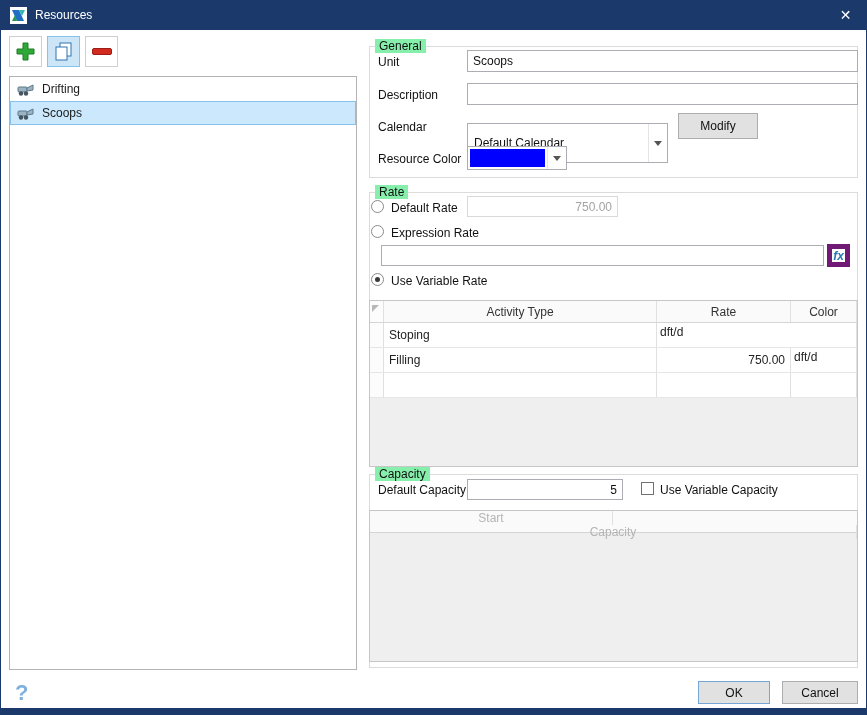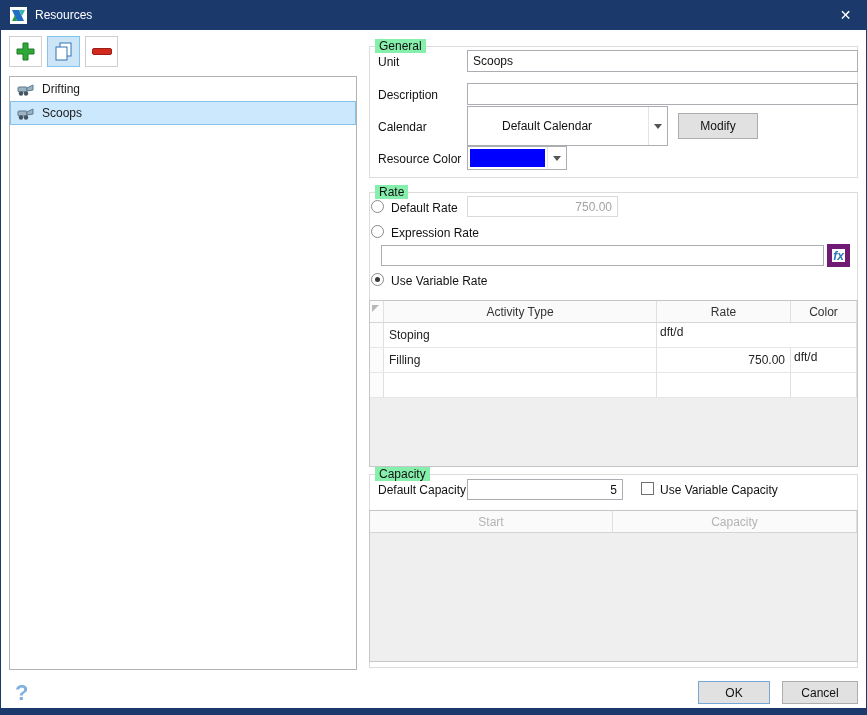--- a/index.html
+++ b/index.html
@@ -71,21 +71,21 @@
   .c-unit { flex:1; }
   .rt-row .c-act { padding-left:5px; }
   .rt-row .c-rate { justify-content:flex-end; padding-right:5px; }
   .rt-row .c-unit { align-items:flex-start; padding:2px 0 0 3px; }
   .corner-tri { position:absolute; left:2px; top:4px; width:0; height:0;
                 border-left:7px solid transparent; border-bottom:7px solid #b8b8b8; transform:rotate(180deg); }
 
   
   .ctable { position:absolute; left:368px; top:510px; width:489px; height:152px;
             border:1px solid #c6c6c6; background:#efefef; overflow:hidden; }
-  .ct-header { display:flex; height:22px; background:#fafafa; border-bottom:1px solid #d5d5d5; }
+  .ct-header { display:flex; height:22px; background:#fafafa; border-bottom:1px solid #d5d5d5;flex-direction:column; }
   .ct-cell { border-right:1px solid #e0e0e0; font-size:12px; color:#b4b4b4;
              display:flex; align-items:center; justify-content:center; }
   .ct-start { width:243px; flex:0 0 auto; }
   .ct-cap { flex:1; }
 
   .help-q { position:absolute; left:14px; top:680px; font-size:22px; font-weight:bold; color:#7fb0de; cursor:pointer; }
   .bottom-strip { position:absolute; left:0; top:708px; width:867px; height:7px; background:#1b3a6b; }
 </style>
 </head>
 <body>
@@ -142,21 +142,21 @@
   </div>
 
   <div class="groupbox" style="left:368px; top:46px; width:489px; height:132px;">
     <span class="group-label">General</span>
   </div>
   <span class="lbl" style="left:377px; top:55px;">Unit</span>
   <input class="txt" style="left: 466px; top: 50px; width: 391px; height: 22px;" value="Scoops">
   <span class="lbl" style="left:377px; top:88px;">Description</span>
   <input class="txt" style="left: 466px; top: 83px; width: 391px; height: 22px;" value="">
   <span class="lbl" style="left:377px; top:120px;">Calendar</span>
-  <div class="combo" style="left:466px; top:106px; width:201px; height:40px;padding-left:28px;">
+  <div class="combo" style="left:466px; top:123px; width:201px; height:40px;">
     <span class="combo-text">Default Calendar</span>
     <span class="combo-arrow">
         <span class="tri-down"></span>
       </span>
   </div>
   <div class="btn" style="left:677px; top:113px; width:80px; height:26px;">
     <span>Modify</span>
   </div>
   <span class="lbl" style="left:377px; top:152px;">Resource Color</span>
   <div class="combo" style="left:466px; top:146px; width:100px; height:24px;">

